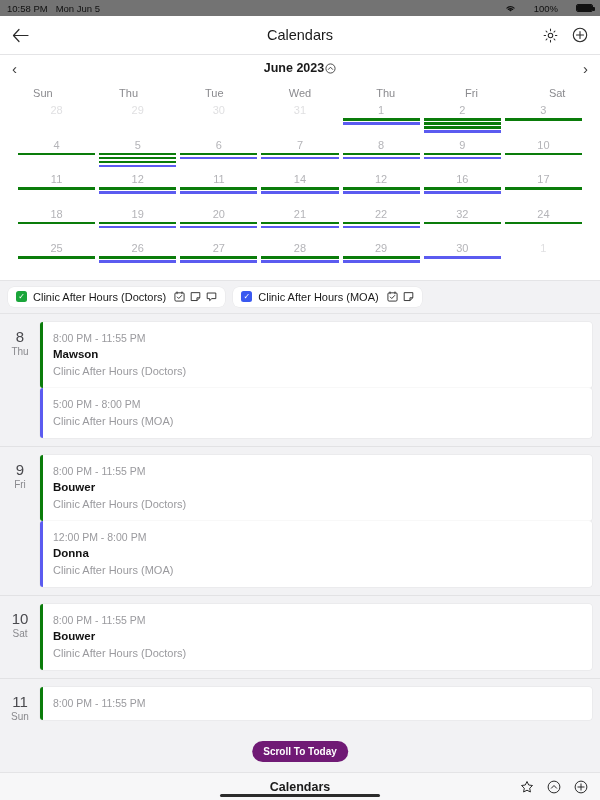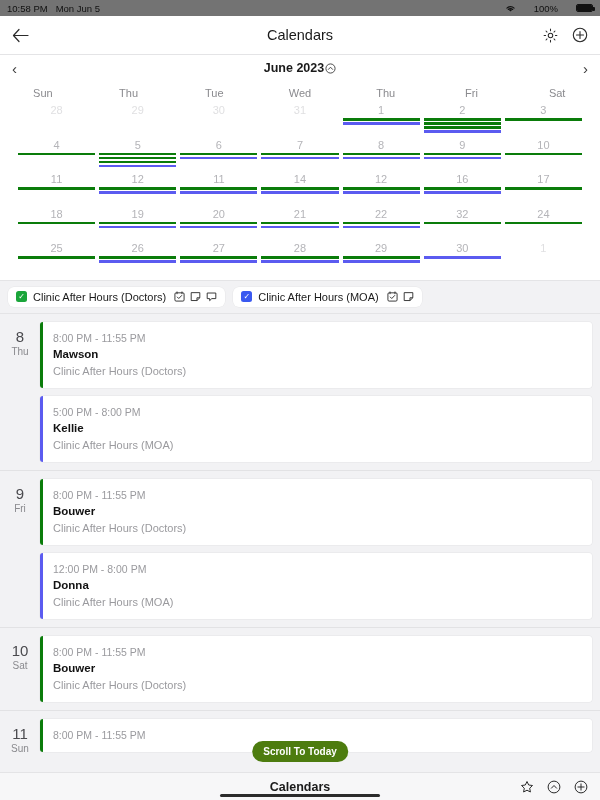--- a/index.html
+++ b/index.html
@@ -96,37 +96,37 @@
 
   
   .agenda {
     background: #f2f2f4; height: 500px; overflow: hidden;
   }
   .daygroup { display: flex; padding: 8px 8px 8px 0; border-bottom: 1px solid #e2e2e4; }
   .daygroup:last-child { border-bottom: none; }
   .daylabel { width: 40px; flex: 0 0 40px; text-align: center; padding-top: 6px; }
   .daylabel .dnum { font-size: 15px; color: #4a4a4e; line-height: 17px; }
   .daylabel .ddow { font-size: 10px; color: #8a8a8e; line-height: 13px; }
-  .events { flex: 1; display: flex; flex-direction: column; gap: 8px; }
+  .events { flex: 1; display: flex; flex-direction: column; }
   .event {
     background: #fff; border-radius: 3px;
     border-left: 3px solid #0a7c0a;
     padding: 9px 10px 10px;
     box-shadow: 0 0 0 0.5px rgba(0,0,0,0.06);
   }
   .event.moa { border-left-color: #5b5bf0; }
   .ev-time { font-size: 10.5px; color: #9a9a9e; line-height: 14px; }
   .ev-title { font-size: 11.5px; color: #121212; font-weight: 700; margin-top: 2px; line-height: 14px; }
   .ev-cal { font-size: 11px; color: #9a9a9e; margin-top: 3px; line-height: 14px; }
 
   
   .today-pill {
     position: absolute; left: 50%; transform: translateX(-50%);
     top: 741px;
-    background: #4d7c0f; color: #fff;
+    background: #701a75; color: #fff;
     font-size: 10px; font-weight: 700;
     padding: 5px 11px; border-radius: 11px;
     white-space: nowrap; z-index: 20; text-align: center;
   }
 
   
   .bottombar {
     position: absolute; bottom: 0; left: 0; right: 0;
     height: 28px; background: #f7f7f8;
     border-top: 1px solid #e4e4e6;
@@ -503,21 +503,20 @@
           <div class="ddow">Thu</div>
         </div>
         <div class="events">
           <div class="event">
             <div class="ev-time">8:00 PM - 11:55 PM</div>
             <div class="ev-title">Mawson</div>
             <div class="ev-cal">Clinic After Hours (Doctors)</div>
           </div>
           <div class="event moa">
             <div class="ev-time">5:00 PM - 8:00 PM</div>
-            <div class="ev-title">Kellie</div>
             <div class="ev-cal">Clinic After Hours (MOA)</div>
           </div>
         </div>
       </div>
       <div class="daygroup">
         <div class="daylabel">
           <div class="dnum">9</div>
           <div class="ddow">Fri</div>
         </div>
         <div class="events">

